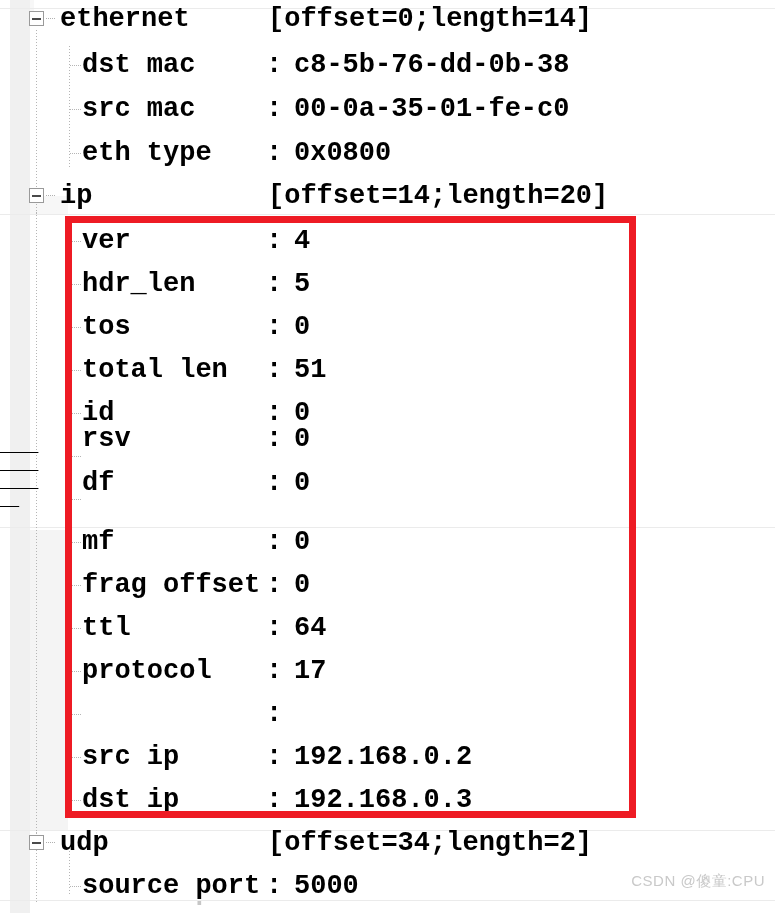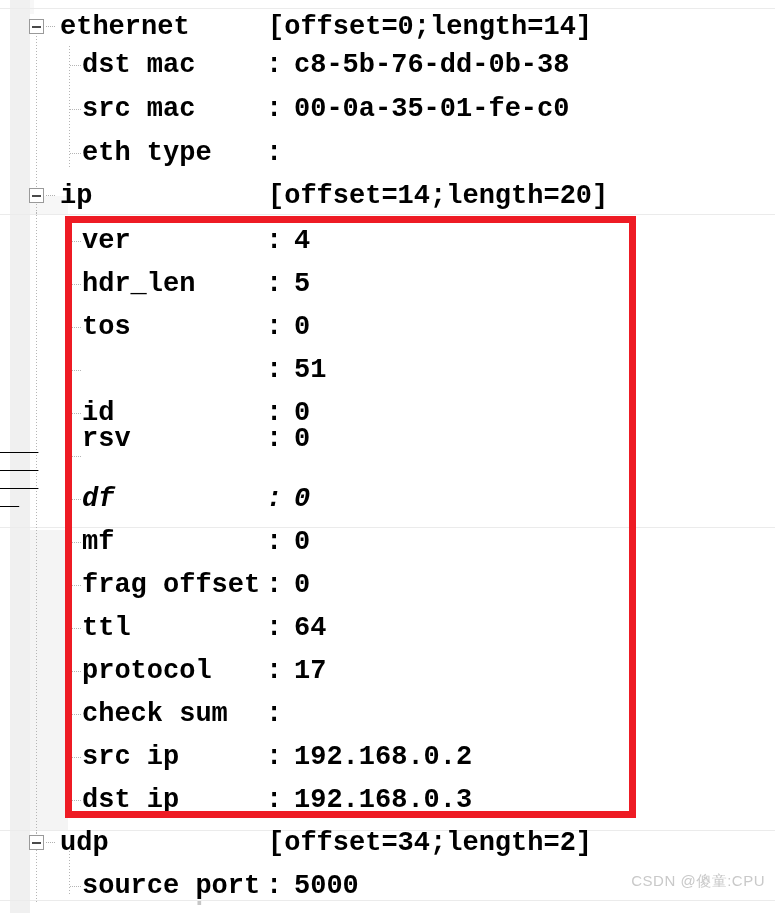--- a/index.html
+++ b/index.html
@@ -167,21 +167,21 @@
   <div class="hrule" style="top:900px;"></div>
 
   <div class="vline trunk" style="top:30px;height:186px;"></div>
   <div class="vline trunk" style="top:212px;height:624px;"></div>
   <div class="vline trunk" style="top:832px;height:70px;"></div>
 
   <div class="vline branch" style="top:46px;height:122px;"></div>
   <div class="vline branch" style="top:222px;height:592px;"></div>
   <div class="vline branch" style="top:848px;height:46px;"></div>
 
-  <div class="row lvl0" style="top:8px;">
+  <div class="row lvl0" style="top:0;">
     <span class="expander"></span>
     <span class="label">ethernet</span>
     <span class="meta">[offset=0;length=14]</span>
   </div>
 
   <div class="tick" style="top:65px;"></div>
   <div class="row lvl1" style="top:46px;">
     <span class="label">dst mac</span>
     <span class="colon">:</span>
     <span class="value">c8-5b-76-dd-0b-38</span>
@@ -191,20 +191,21 @@
   <div class="row lvl1" style="top:90px;">
     <span class="label">src mac</span>
     <span class="colon">:</span>
     <span class="value">00-0a-35-01-fe-c0</span>
   </div>
 
   <div class="tick" style="top:153px;"></div>
   <div class="row lvl1" style="top:134px;">
     <span class="label">eth type</span>
     <span class="colon">:</span>
+    <span class="value">0x0800</span>
   </div>
 
   <div class="row lvl0" style="top:177px;">
     <span class="expander"></span>
     <span class="label">ip</span>
     <span class="meta">[offset=14;length=20]</span>
   </div>
 
   <div class="tick" style="top:241px;"></div>
   <div class="row lvl1" style="top:222px;">
@@ -222,40 +223,41 @@
 
   <div class="tick" style="top:327px;"></div>
   <div class="row lvl1" style="top:308px;">
     <span class="label">tos</span>
     <span class="colon">:</span>
     <span class="value">0</span>
   </div>
 
   <div class="tick" style="top:370px;"></div>
   <div class="row lvl1" style="top:351px;">
+    <span class="label">total len</span>
     <span class="colon">:</span>
     <span class="value">51</span>
   </div>
 
   <div class="tick" style="top:413px;"></div>
   <div class="row lvl1" style="top:394px;">
     <span class="label">id</span>
     <span class="colon">:</span>
     <span class="value">0</span>
   </div>
 
   <div class="tick" style="top:456px;"></div>
   <div class="row lvl1" style="top:420px;text-decoration:underline;">
     <span class="label">rsv</span>
     <span class="colon">:</span>
     <span class="value">0</span>
   </div>
 
   <div class="tick" style="top:499px;"></div>
-  <div class="row lvl1" style="top:480px;font-style:italic;">
+  <div class="row lvl1" style="top:464px;">
     <span class="label">df</span>
     <span class="colon">:</span>
     <span class="value">0</span>
   </div>
 
   <div class="tick" style="top:542px;"></div>
   <div class="row lvl1" style="top:523px;">
     <span class="label">mf</span>
     <span class="colon">:</span>
     <span class="value">0</span>
@@ -277,21 +279,20 @@
 
   <div class="tick" style="top:671px;"></div>
   <div class="row lvl1" style="top:652px;">
     <span class="label">protocol</span>
     <span class="colon">:</span>
     <span class="value">17</span>
   </div>
 
   <div class="tick" style="top:714px;"></div>
   <div class="row lvl1" style="top:695px;">
-    <span class="label">check sum</span>
     <span class="colon">:</span>
   </div>
 
   <div class="tick" style="top:757px;"></div>
   <div class="row lvl1" style="top:738px;">
     <span class="label">src ip</span>
     <span class="colon">:</span>
     <span class="value">192.168.0.2</span>
   </div>
 

